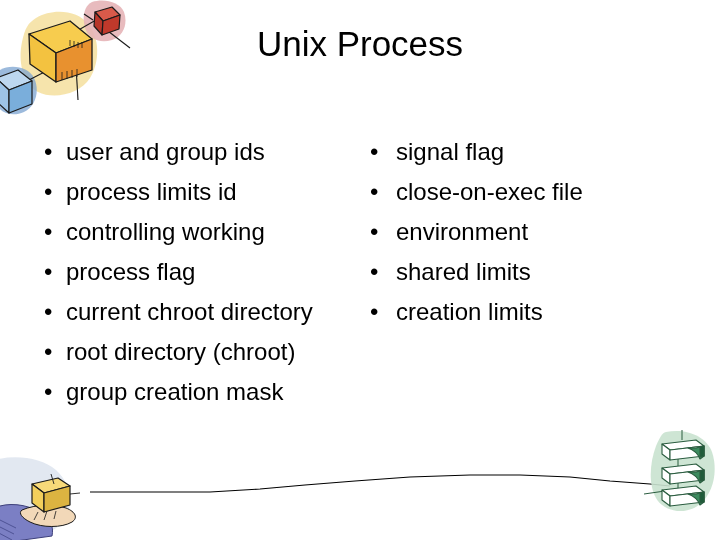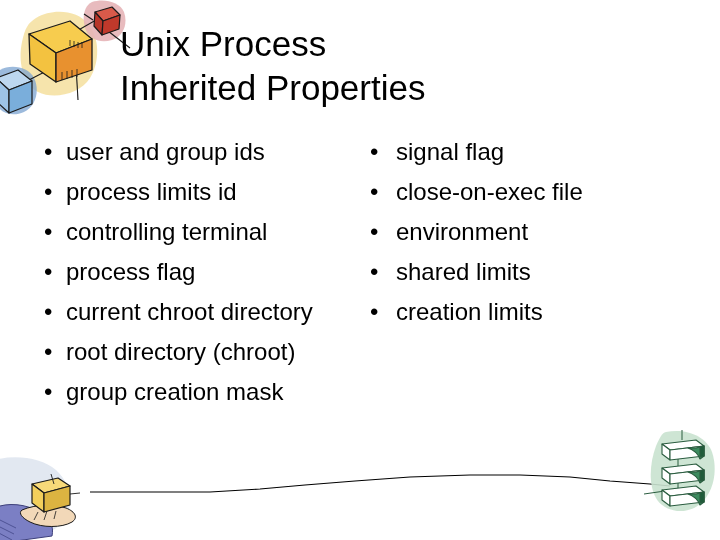--- a/index.html
+++ b/index.html
@@ -18,20 +18,21 @@
     background: #ffffff;
     overflow: hidden;
   }
 
   
   .title {
     position: absolute;
     left: 120px;
     top: 22px;
     width: 480px;
+    text-align: center;
     font-size: 35px;
     line-height: 44px;
     color: #000000;
     font-weight: normal;
     letter-spacing: 0px;
     white-space: nowrap;
   }
   .title-line { display: block; }
 
   
@@ -116,35 +117,34 @@
 
     <g stroke="#1a1a1a" stroke-width="1.2" stroke-linejoin="round">
       <polygon points="0,82 22,74 36,85 13,94" fill="#bdd7ef"></polygon>
       <polygon points="0,82 13,94 13,117 0,105" fill="#9dc3e6"></polygon>
       <polygon points="13,94 36,85 36,108 13,117" fill="#7aaedb"></polygon>
     </g>
   </svg>
 
   <div class="title">
     <span class="title-line">Unix Process</span>
-    <span class="title-line">Inherited Properties</span>
   </div>
 
   <div class="col col-left">
     <div class="bullet-row">
       <span class="bullet-dot">•</span>
       <span class="bullet-text">user and group ids</span>
     </div>
     <div class="bullet-row">
       <span class="bullet-dot">•</span>
       <span class="bullet-text">process limits id</span>
     </div>
     <div class="bullet-row">
       <span class="bullet-dot">•</span>
-      <span class="bullet-text">controlling terminal</span>
+      <span class="bullet-text">controlling working</span>
     </div>
     <div class="bullet-row">
       <span class="bullet-dot">•</span>
       <span class="bullet-text">process flag</span>
     </div>
     <div class="bullet-row">
       <span class="bullet-dot">•</span>
       <span class="bullet-text">current chroot directory</span>
     </div>
     <div class="bullet-row">

